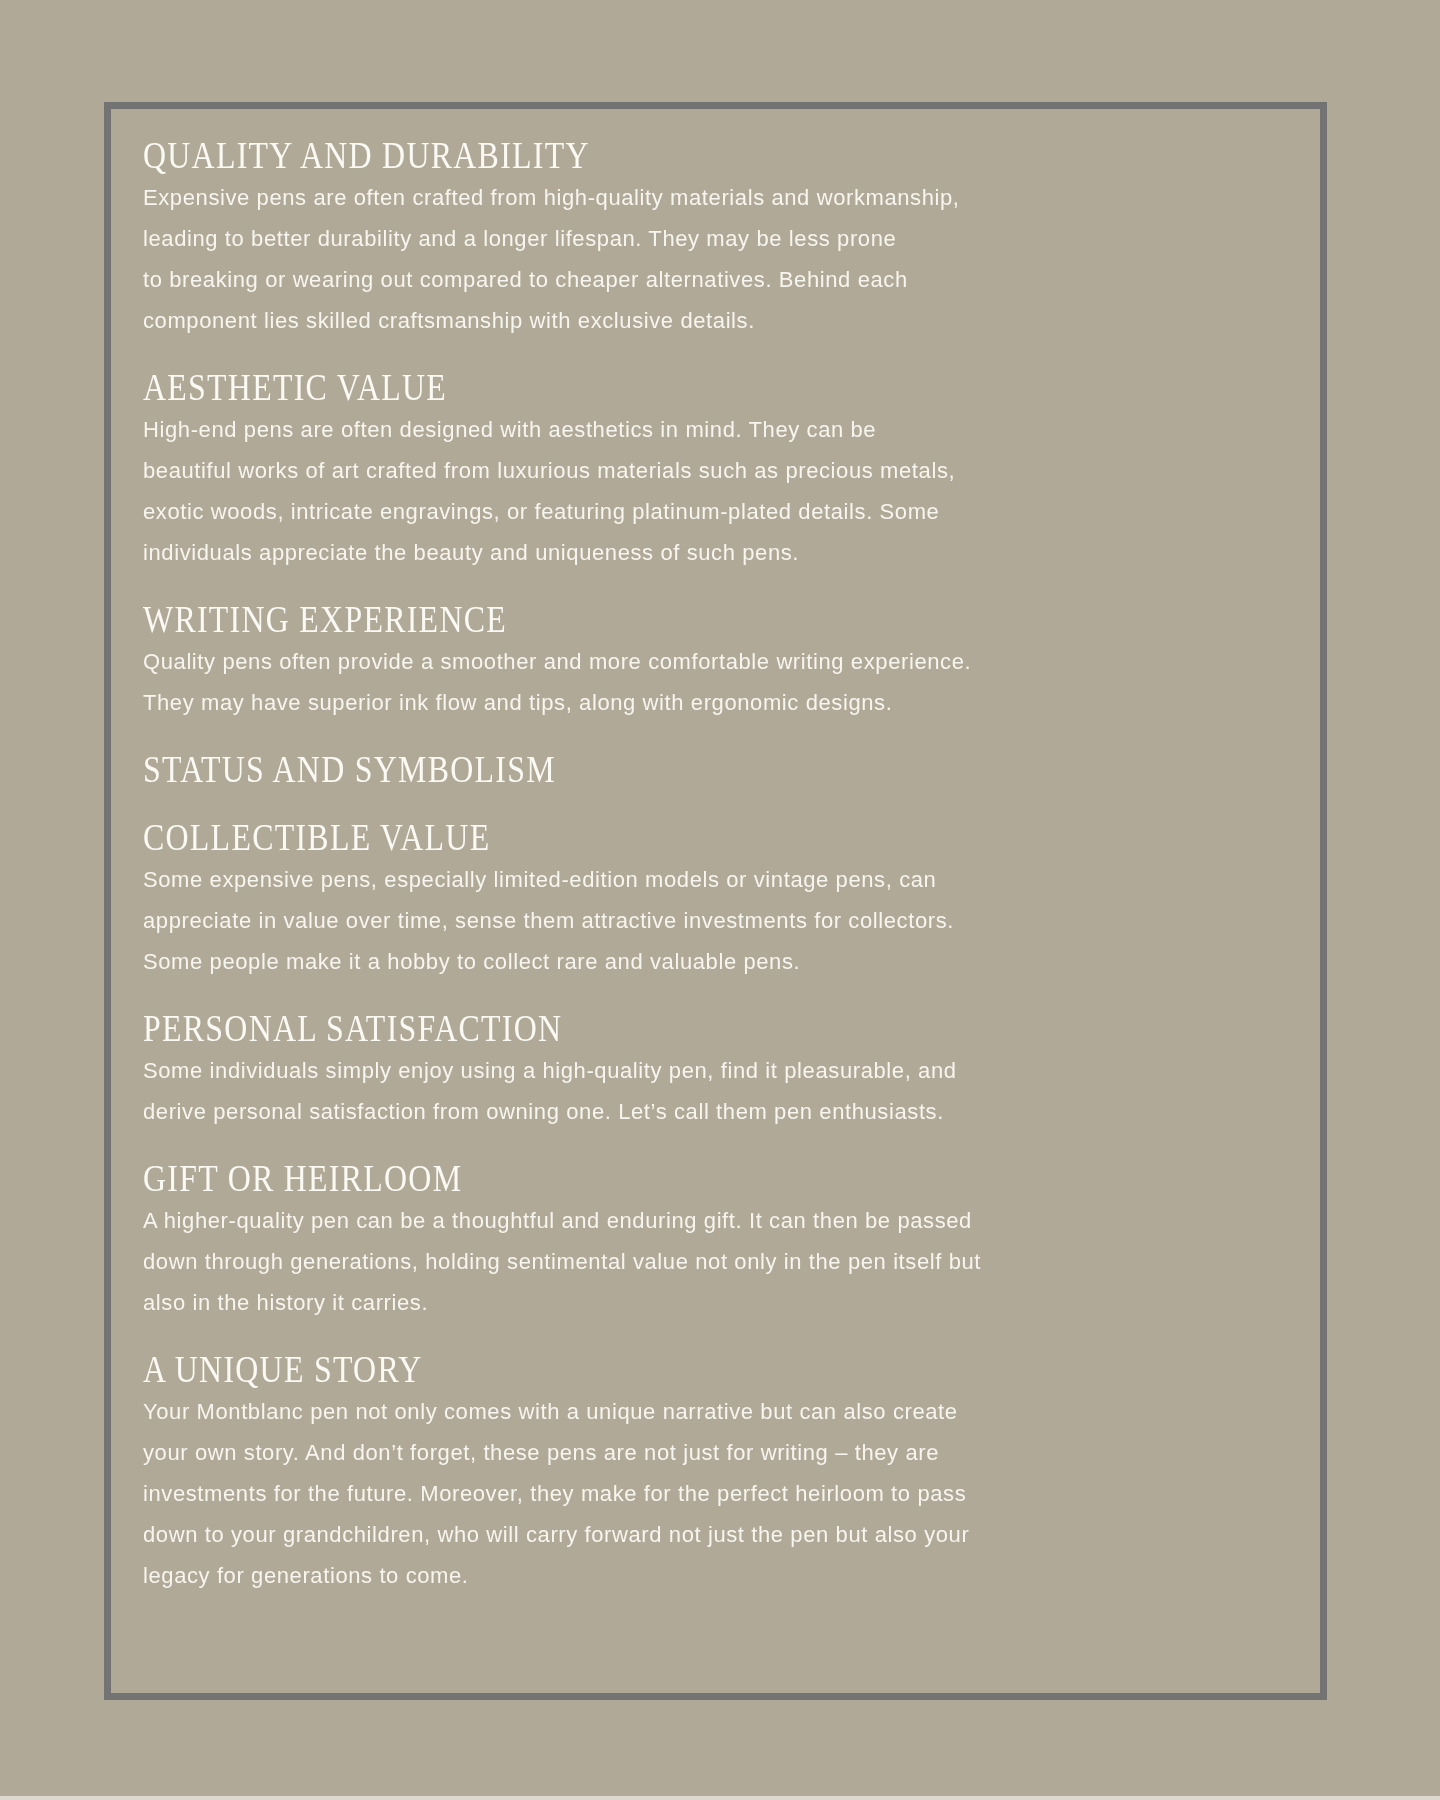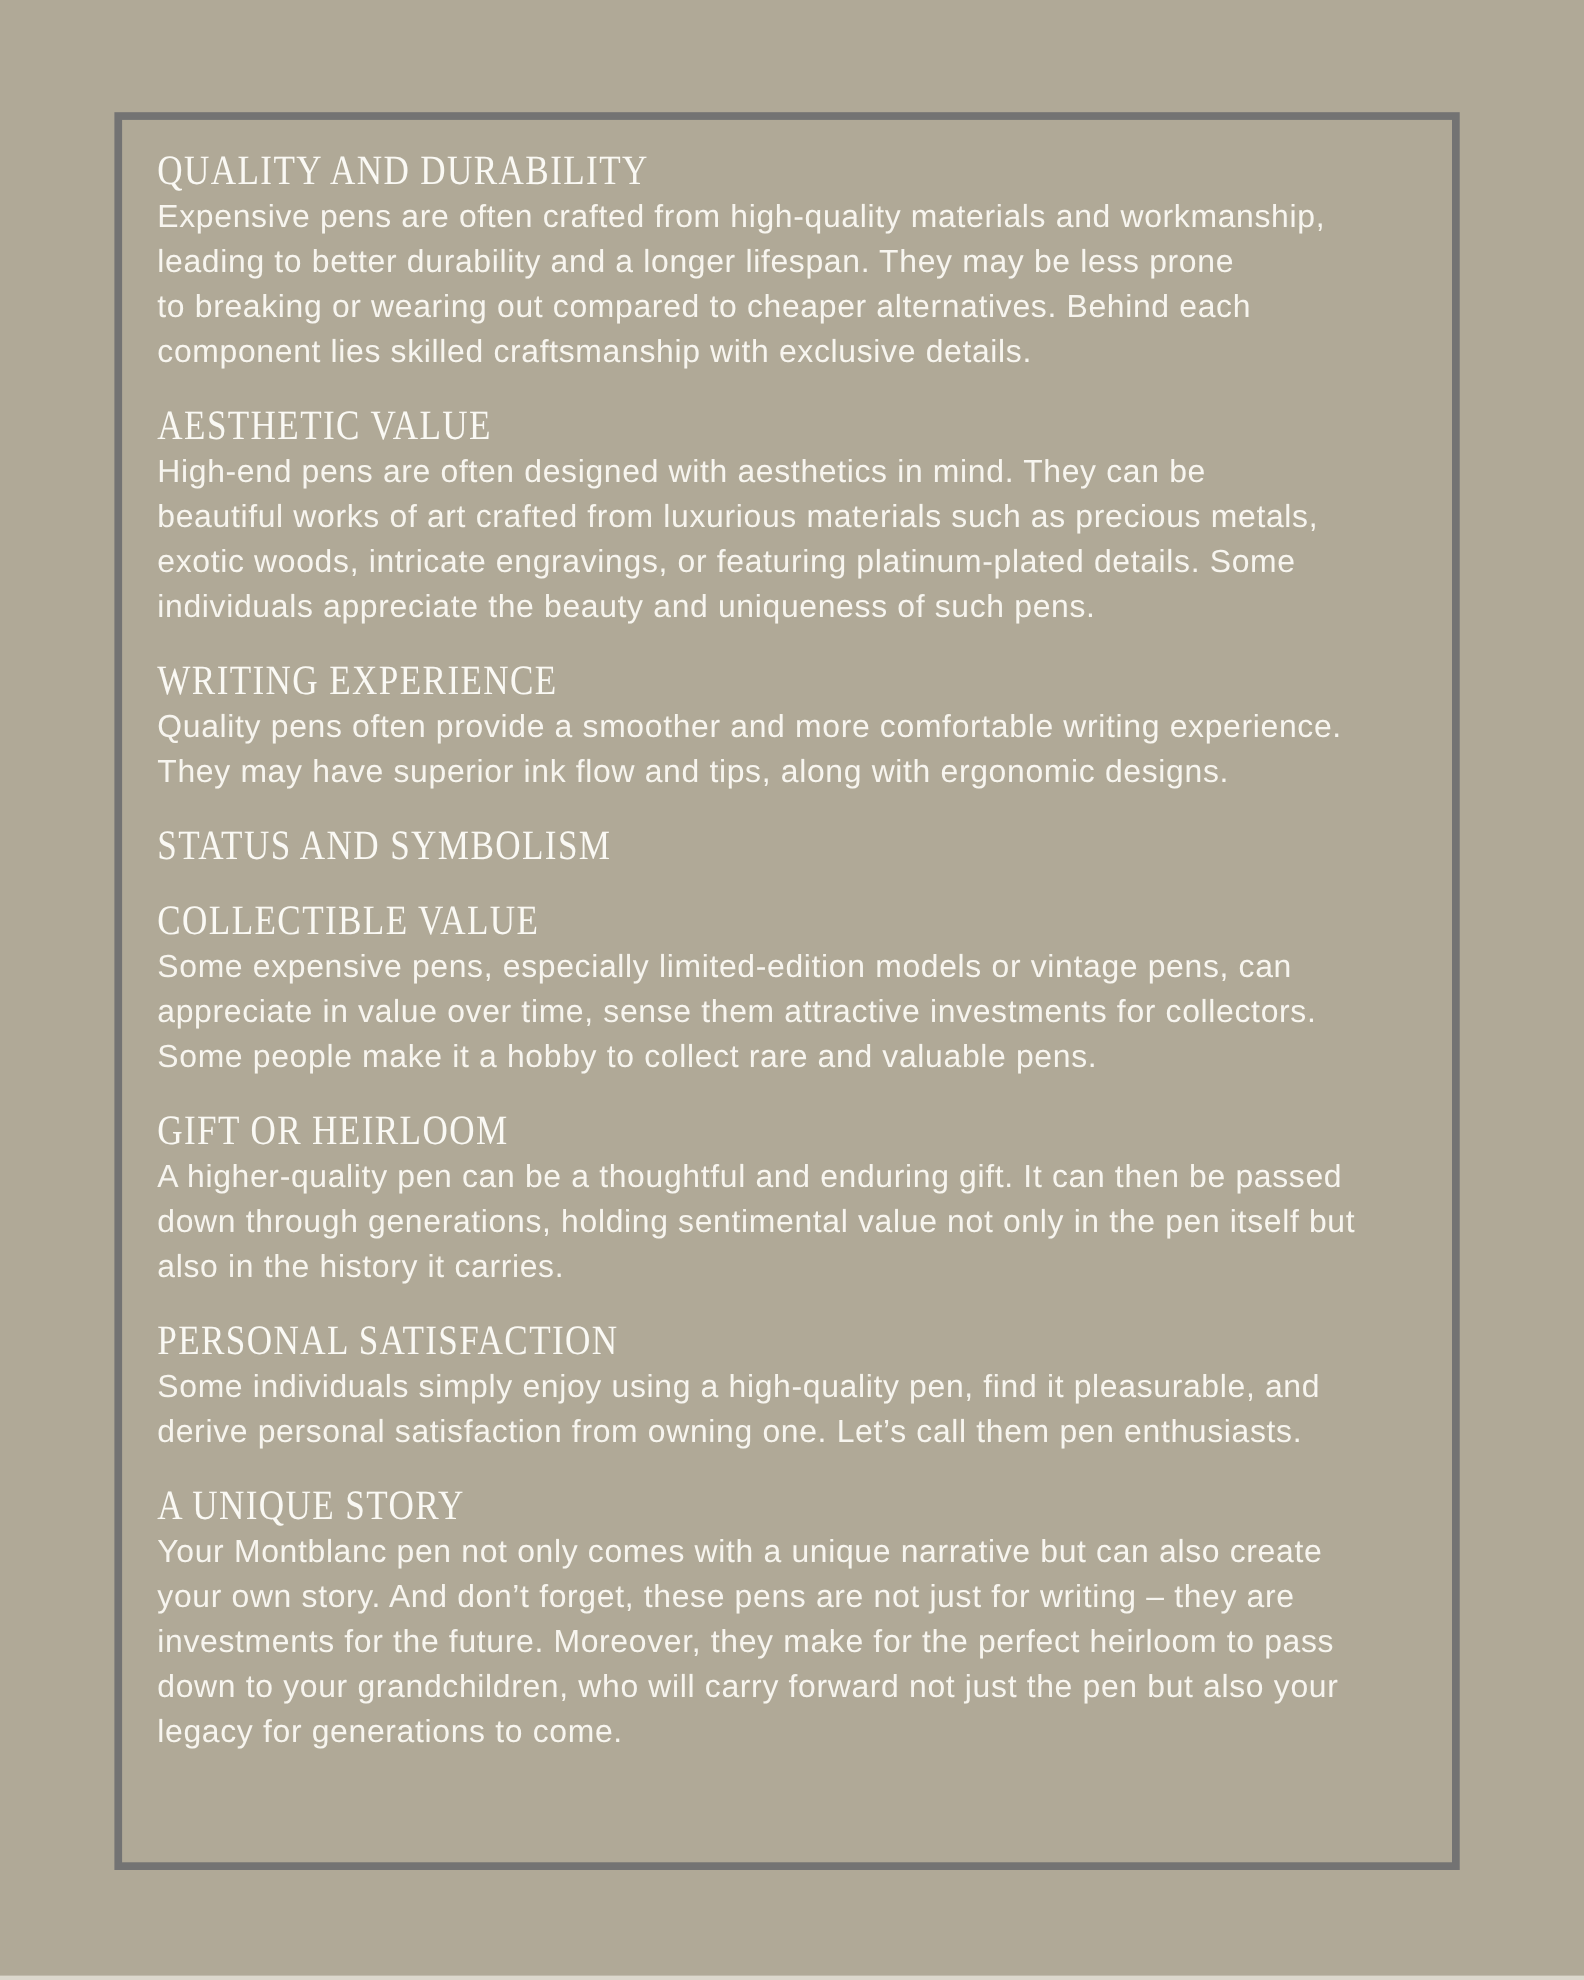--- a/index.html
+++ b/index.html
@@ -37,21 +37,21 @@
     letter-spacing: 1.5px;
     color: #faf9f4;
     display: inline-block;
     transform: scaleX(0.84);
     transform-origin: left center;
     white-space: pre;
   }
   .section-body {
     font-family: "Liberation Sans", sans-serif;
     font-weight: 400;
-    font-size: 29px;
+    font-size: 22px;
     line-height: 41px;
     letter-spacing: 0.6px;
     color: #f7f5ef;
     white-space: pre;
   }
   .bottom-strip {
     position: absolute;
     left: 0;
     bottom: 0;
     width: 100%;
@@ -91,30 +91,30 @@
   </section>
 
   <section class="section">
     <h2 class="section-heading">COLLECTIBLE VALUE</h2>
     <div class="section-body">Some expensive pens, especially limited-edition models or vintage pens, can
 appreciate in value over time, sense them attractive investments for collectors.
 Some people make it a hobby to collect rare and valuable pens.</div>
   </section>
 
   <section class="section">
+    <h2 class="section-heading">PERSONAL SATISFACTION</h2>
+    <div class="section-body">Some individuals simply enjoy using a high-quality pen, find it pleasurable, and
+derive personal satisfaction from owning one. Let’s call them pen enthusiasts.</div>
+  </section>
+
+  <section class="section">
     <h2 class="section-heading">GIFT OR HEIRLOOM</h2>
     <div class="section-body">A higher-quality pen can be a thoughtful and enduring gift. It can then be passed
 down through generations, holding sentimental value not only in the pen itself but
 also in the history it carries.</div>
-  </section>
-
-  <section class="section">
-    <h2 class="section-heading">PERSONAL SATISFACTION</h2>
-    <div class="section-body">Some individuals simply enjoy using a high-quality pen, find it pleasurable, and
-derive personal satisfaction from owning one. Let’s call them pen enthusiasts.</div>
   </section>
 
   <section class="section">
     <h2 class="section-heading">A UNIQUE STORY</h2>
     <div class="section-body">Your Montblanc pen not only comes with a unique narrative but can also create
 your own story. And don’t forget, these pens are not just for writing – they are
 investments for the future. Moreover, they make for the perfect heirloom to pass
 down to your grandchildren, who will carry forward not just the pen but also your
 legacy for generations to come.</div>
   </section>

